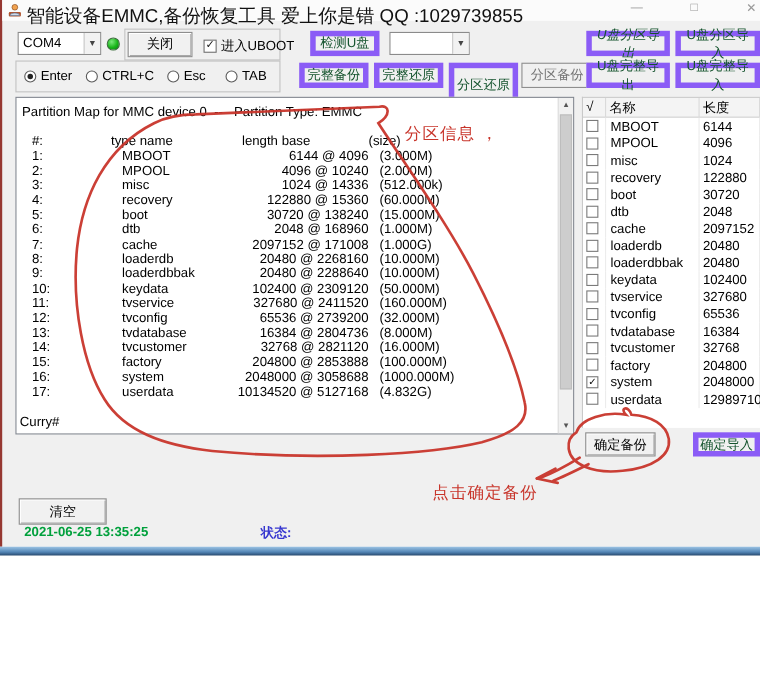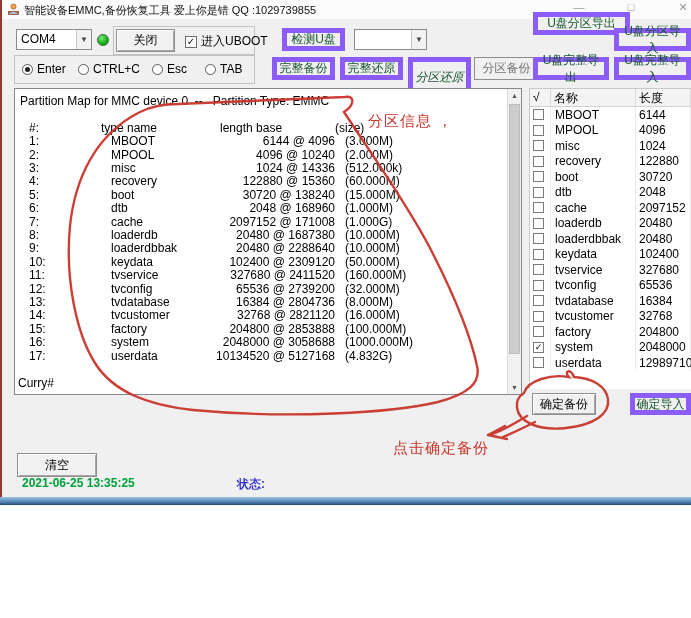--- a/index.html
+++ b/index.html
@@ -3,21 +3,21 @@
 <meta charset="utf-8">
 <style>
   html,body{margin:0;padding:0;background:#fff;}
   .screen{position:relative;width:691px;height:618px;background:#fff;overflow:hidden;
           font-family:"Liberation Sans",sans-serif;font-size:12px;color:#000;}
   
   .window{position:absolute;left:0;top:0;width:691px;height:497px;background:#f0f0f0;
           border-left:2px solid #963832;box-sizing:border-box;}
   .titlebar{position:absolute;left:0;top:0;right:0;height:19px;background:#fbfbfb;}
   .app-icon{position:absolute;left:5px;top:3px;}
-  .title{position:absolute;left:22px;top:3px;font-size:11px;color:#111;white-space:nowrap;}
+  .title{position:absolute;left:22px;top:3px;font-size:17px;color:#111;white-space:nowrap;}
   .winctl{position:absolute;top:1px;width:34px;text-align:center;color:#9a9a9a;font-size:11px;}
   .winctl.min{left:560px;} .winctl.max{left:612px;} .winctl.cls{left:664px;}
   
   .combo{position:absolute;background:#fff;border:1px solid #8b8b8b;box-sizing:border-box;}
   .combo .val{position:absolute;left:4px;top:2px;font-size:12px;}
   .combo .arrow{position:absolute;right:0;top:0;bottom:0;width:14px;border-left:1px solid #c9c9c9;
                 background:#f2f2f2;text-align:center;font-size:8px;line-height:19px;color:#444;}
   .combo1{left:14px;top:29px;width:76px;height:21px;}
   .combo2{left:352px;top:29px;width:73px;height:21px;}
   .led{position:absolute;left:95px;top:34px;width:12px;height:12px;border-radius:50%;
@@ -27,25 +27,25 @@
        text-align:center;font-size:12px;color:#000;
        box-shadow:inset 1px 1px 0 #ffffff, inset -1px -1px 0 #a8a8a8;cursor:default;
        display:flex;align-items:center;justify-content:center;}
   .btn.disabled{color:#14532d;border:5px solid #8b5cf6;box-shadow:none;background:#f0f0f0;}
   .btn.outlined{color:#737373;border:1px solid #8e8e8e;box-shadow:none;background:#f0f0f0;}
   .frame{position:absolute;border:1px solid #c2c2c2;box-sizing:border-box;}
   .frame1{left:111px;top:26px;width:142px;height:29px;}
   .frame2{left:12px;top:55px;width:241px;height:29px;}
   .b-close{left:114px;top:29px;width:59px;height:23px;}
   .b-detect{left:280px;top:28px;width:63px;height:23px;}
-  .b-ue1{left:531px;top:12px;width:97px;height:23px;}
+  .b-ue1{left:531px;top:28px;width:76px;height:23px;font-style:italic;}
   .b-ui1{left:612px;top:28px;width:77px;height:23px;}
   .b-fb{left:270px;top:57px;width:63px;height:23px;}
   .b-fr{left:338px;top:57px;width:63px;height:23px;}
-  .b-pr{left:406px;top:57px;width:63px;height:40px;font-style:italic;}
+  .b-pr{left:406px;top:57px;width:63px;height:40px;}
   .b-pb{left:472px;top:57px;width:65px;height:23px;}
   .b-ue2{left:531px;top:57px;width:76px;height:23px;}
   .b-ui2{left:612px;top:57px;width:77px;height:23px;}
   .checkrow{position:absolute;left:183px;top:33px;display:flex;align-items:center;gap:4px;}
   .cbox{width:12px;height:12px;background:#fff;border:1px solid #6e6e6e;box-sizing:border-box;
         font-size:10px;line-height:10px;text-align:center;color:#111;}
   .radio{position:absolute;top:62px;display:flex;align-items:center;gap:4px;font-size:12px;}
   .rdot{width:11px;height:11px;border-radius:50%;border:1px solid #5a5a5a;background:#fff;
         box-sizing:border-box;position:relative;}
   .radio.sel .rdot::after{content:"";position:absolute;left:2px;top:2px;width:5px;height:5px;
@@ -212,21 +212,21 @@
             </div>
             <div class="trow">
               <span class="c1">7:</span>
               <span class="c2">cache</span>
               <span class="c3">2097152 @ 171008</span>
               <span class="c4">(1.000G)</span>
             </div>
             <div class="trow">
               <span class="c1">8:</span>
               <span class="c2">loaderdb</span>
-              <span class="c3">20480 @ 1687380</span>
+              <span class="c3">20480 @ 2268160</span>
               <span class="c4">(10.000M)</span>
             </div>
             <div class="trow">
               <span class="c1">9:</span>
               <span class="c2">loaderdbbak</span>
               <span class="c3">20480 @ 2288640</span>
               <span class="c4">(10.000M)</span>
             </div>
             <div class="trow">
               <span class="c1">10:</span>

